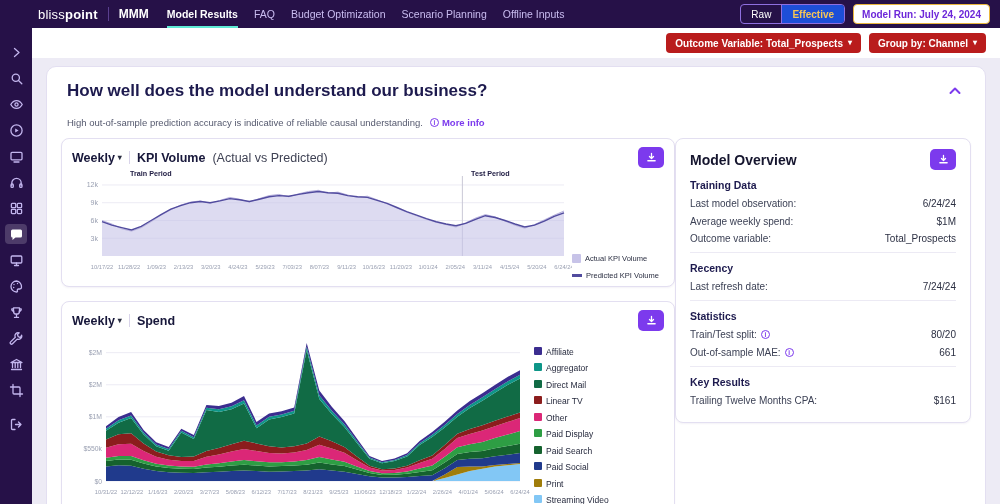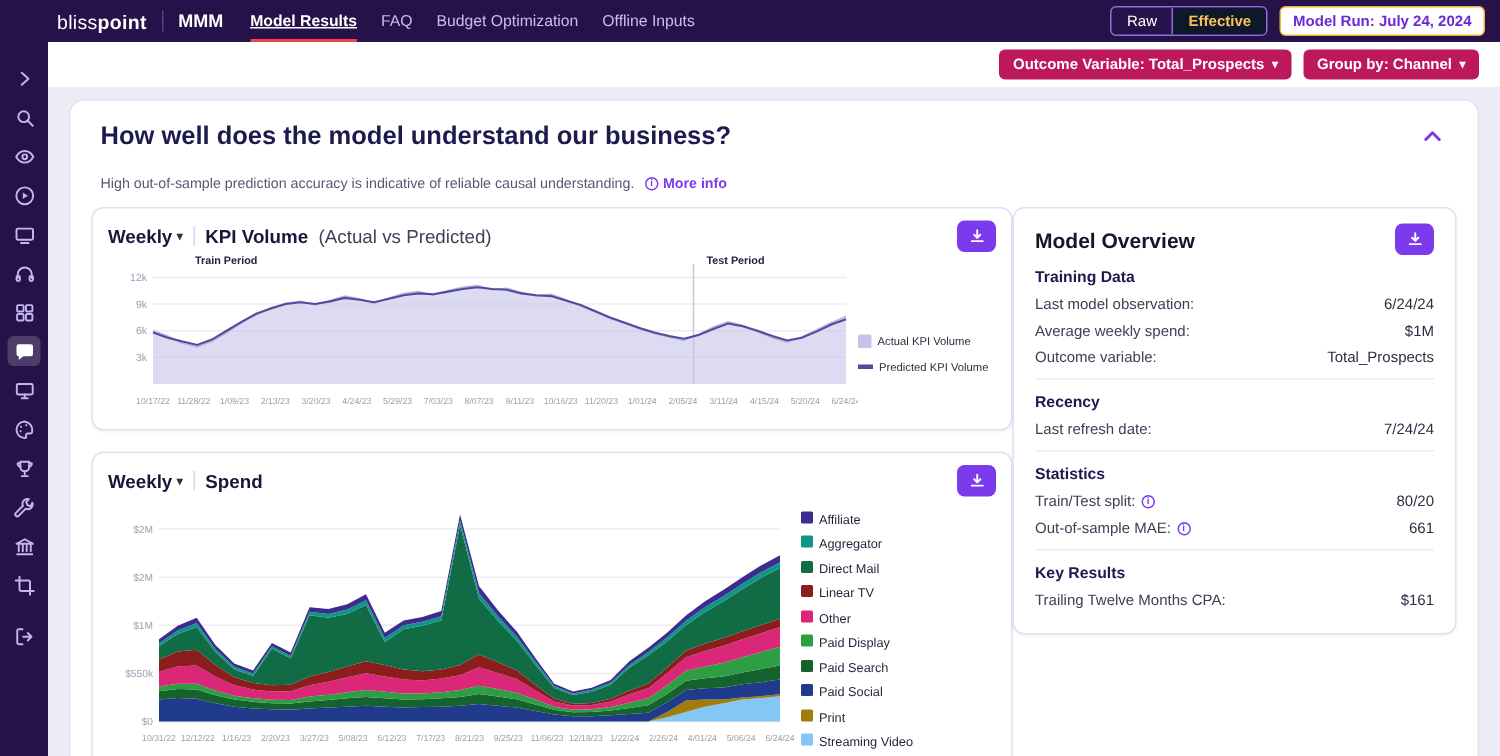--- a/index.html
+++ b/index.html
@@ -6,62 +6,62 @@
   body{width:1000px;height:504px;overflow:hidden;background:#edebf5;font-family:"Liberation Sans",sans-serif;position:relative;}
   
   .topbar{position:absolute;top:0;left:0;right:0;height:28px;background:#261148;display:flex;align-items:center;padding-left:38px;z-index:20;box-sizing:border-box;}
   .brand{color:#fff;font-size:13px;letter-spacing:.2px;cursor:pointer;}
   .brand .b-light{font-weight:300;}
   .brand .b-bold{font-weight:bold;}
   .top-div{width:1px;height:14px;background:#5a3f8f;margin:0 10px;}
   .app-label{color:#fff;font-weight:bold;font-size:12px;margin-right:18px;}
   .topnav{display:flex;align-items:center;gap:16px;height:100%;}
   .nav-item{color:#c9bcf0;font-size:10.5px;display:flex;align-items:center;height:100%;box-sizing:border-box;border-bottom:2px solid transparent;padding-top:2px;cursor:pointer;}
-  .nav-item.active{color:#fff;font-weight:bold;border-bottom:2px solid #ef4444;text-decoration:underline;}
+  .nav-item.active{color:#fff;font-weight:bold;border-bottom:2px solid #5eead4;}
   .topbar-right{margin-left:auto;display:flex;align-items:center;gap:8px;padding-right:10px;}
   .seg{display:flex;border:1px solid #8f6fe0;border-radius:4px;overflow:hidden;height:18px;}
   .seg button{border:none;background:transparent;font-family:inherit;font-size:10px;padding:0 10px;cursor:pointer;}
   .seg .seg-raw{color:#fff;}
-  .seg .seg-eff{color:#f6c457;font-weight:bold;background:#0f172a;border-left:1px solid #8f6fe0;}
+  .seg .seg-eff{color:#f6c457;font-weight:bold;background:#1d4ed8;border-left:1px solid #8f6fe0;}
   .model-run{height:20px;background:#fff;border:1.5px solid #e9b63c;border-radius:4px;color:#6d28d9;font-weight:bold;font-size:10px;display:flex;align-items:center;gap:5px;padding:0 8px;font-family:inherit;cursor:pointer;}
   .caret{font-size:8px;line-height:1;}
   .caret::after{content:"▾";}
   .caret.white{color:#fff;}
   .caret.dark{color:#2b2f42;}
   
   .sidebar{position:absolute;left:0;top:0;bottom:0;width:32px;background:#261148;z-index:21;display:flex;flex-direction:column;align-items:center;padding-top:42px;box-sizing:border-box;gap:6px;}
   .sb-icon{width:22px;height:20px;display:flex;align-items:center;justify-content:center;cursor:pointer;border-radius:4px;}
   .sb-icon.active{background:rgba(255,255,255,.18);}
   .sb-icon svg{stroke:#c3b6ee;stroke-width:1.3;fill:none;stroke-linecap:round;stroke-linejoin:round;}
   .sb-icon.active svg{stroke:#ffffff;}
   .sb-spacer{height:2px;}
   
   .main{position:absolute;left:32px;top:28px;right:0;bottom:0;background:#edebf5;}
   .filter-row{height:30px;background:#fff;display:flex;justify-content:flex-end;align-items:center;gap:8px;padding:0 14px;}
-  .filter-btn{height:20px;background:#be185d;border:none;border-radius:4px;color:#fff;font-size:10px;font-weight:600;display:flex;align-items:center;gap:5px;padding:0 9px;font-family:inherit;cursor:pointer;}
+  .filter-btn{height:20px;background:#b91c1c;border:none;border-radius:4px;color:#fff;font-size:10px;font-weight:600;display:flex;align-items:center;gap:5px;padding:0 9px;font-family:inherit;cursor:pointer;}
   .outer-card{margin:8px 14px 0 14px;background:#fff;border:1px solid #e3dff1;border-radius:10px;padding:12px 12px 12px;min-height:450px;box-sizing:border-box;}
   .outer-head{display:flex;justify-content:space-between;align-items:flex-start;padding:2px 8px 10px;}
   .page-title{margin:0;font-size:17px;color:#1d1a4e;font-weight:bold;}
   .page-sub{margin-top:16px;font-size:9.5px;color:#55596e;display:flex;align-items:flex-end;gap:7px;}
   .more-info{color:#7c3aed;font-weight:600;display:flex;align-items:center;gap:3px;cursor:pointer;}
   .info-dot{display:inline-flex;align-items:center;justify-content:center;width:9px;height:9px;border:1px solid #7c3aed;border-radius:50%;color:#7c3aed;font-size:6.5px;font-weight:bold;box-sizing:border-box;}
   .info-dot::after{content:"i";}
   .collapse-btn{border:none;background:transparent;cursor:pointer;padding:2px;}
   .content-grid{display:flex;gap:0;padding:0 2px;}
   .left-col{width:614px;display:flex;flex-direction:column;gap:14px;}
   .right-col{flex:1;}
   .card{background:#fff;border:1px solid #e3dff1;border-radius:8px;box-shadow:0 1px 2px rgba(60,40,120,.06);box-sizing:border-box;}
   .chart-card{padding:8px 10px 6px;}
   .card-title-row{display:flex;align-items:center;gap:7px;}
   .freq-label{font-size:12.5px;font-weight:bold;color:#17173a;display:flex;align-items:center;gap:3px;cursor:pointer;}
   .title-sep{width:1px;height:13px;background:#d9d4ea;}
   .chart-title{font-size:12.5px;font-weight:bold;color:#17173a;}
   .chart-subtitle{font-size:12.5px;color:#3f4254;}
   .dl-btn{margin-left:auto;width:26px;height:21px;background:#7c3aed;border:none;border-radius:5px;display:flex;align-items:center;justify-content:center;cursor:pointer;}
-  .chart-row{display:flex;align-items:center;}
+  .chart-row{display:flex;align-items:flex-end;}
   .kpi-legend{width:88px;padding-top:24px;display:flex;flex-direction:column;gap:8px;font-size:7.5px;color:#2b2f42;}
   .lg-item{display:flex;gap:4px;align-items:flex-start;}
   .lg-swatch{flex:none;width:9px;height:9px;border-radius:1px;margin-top:0;}
   .lg-line{flex:none;width:10px;height:3px;margin-top:3px;}
   .spend-legend{width:112px;padding-top:4px;display:flex;flex-direction:column;gap:6.5px;font-size:8.5px;color:#1f2337;}
   .spend-legend .lg-swatch{width:8px;height:8px;}
   
   .overview-card{padding:10px 14px 8px;}
   .ov-title-row{display:flex;align-items:center;justify-content:space-between;}
   .ov-title{font-size:14px;font-weight:bold;color:#15152e;}
@@ -80,20 +80,21 @@
 <div class="topbar">
   <div class="brand">
     <span class="b-light">bliss</span><span class="b-bold">point</span>
   </div>
   <div class="top-div"></div>
   <div class="app-label">MMM</div>
   <nav class="topnav">
     <span class="nav-item active">Model Results</span>
     <span class="nav-item">FAQ</span>
     <span class="nav-item">Budget Optimization</span>
+    <span class="nav-item">Scenario Planning</span>
     <span class="nav-item">Offline Inputs</span>
   </nav>
   <div class="topbar-right">
     <div class="seg">
       <button class="seg-raw">Raw</button>
       <button class="seg-eff">Effective</button>
     </div>
     <button class="model-run">
       <span>Model Run: July 24, 2024</span>
     </button>

